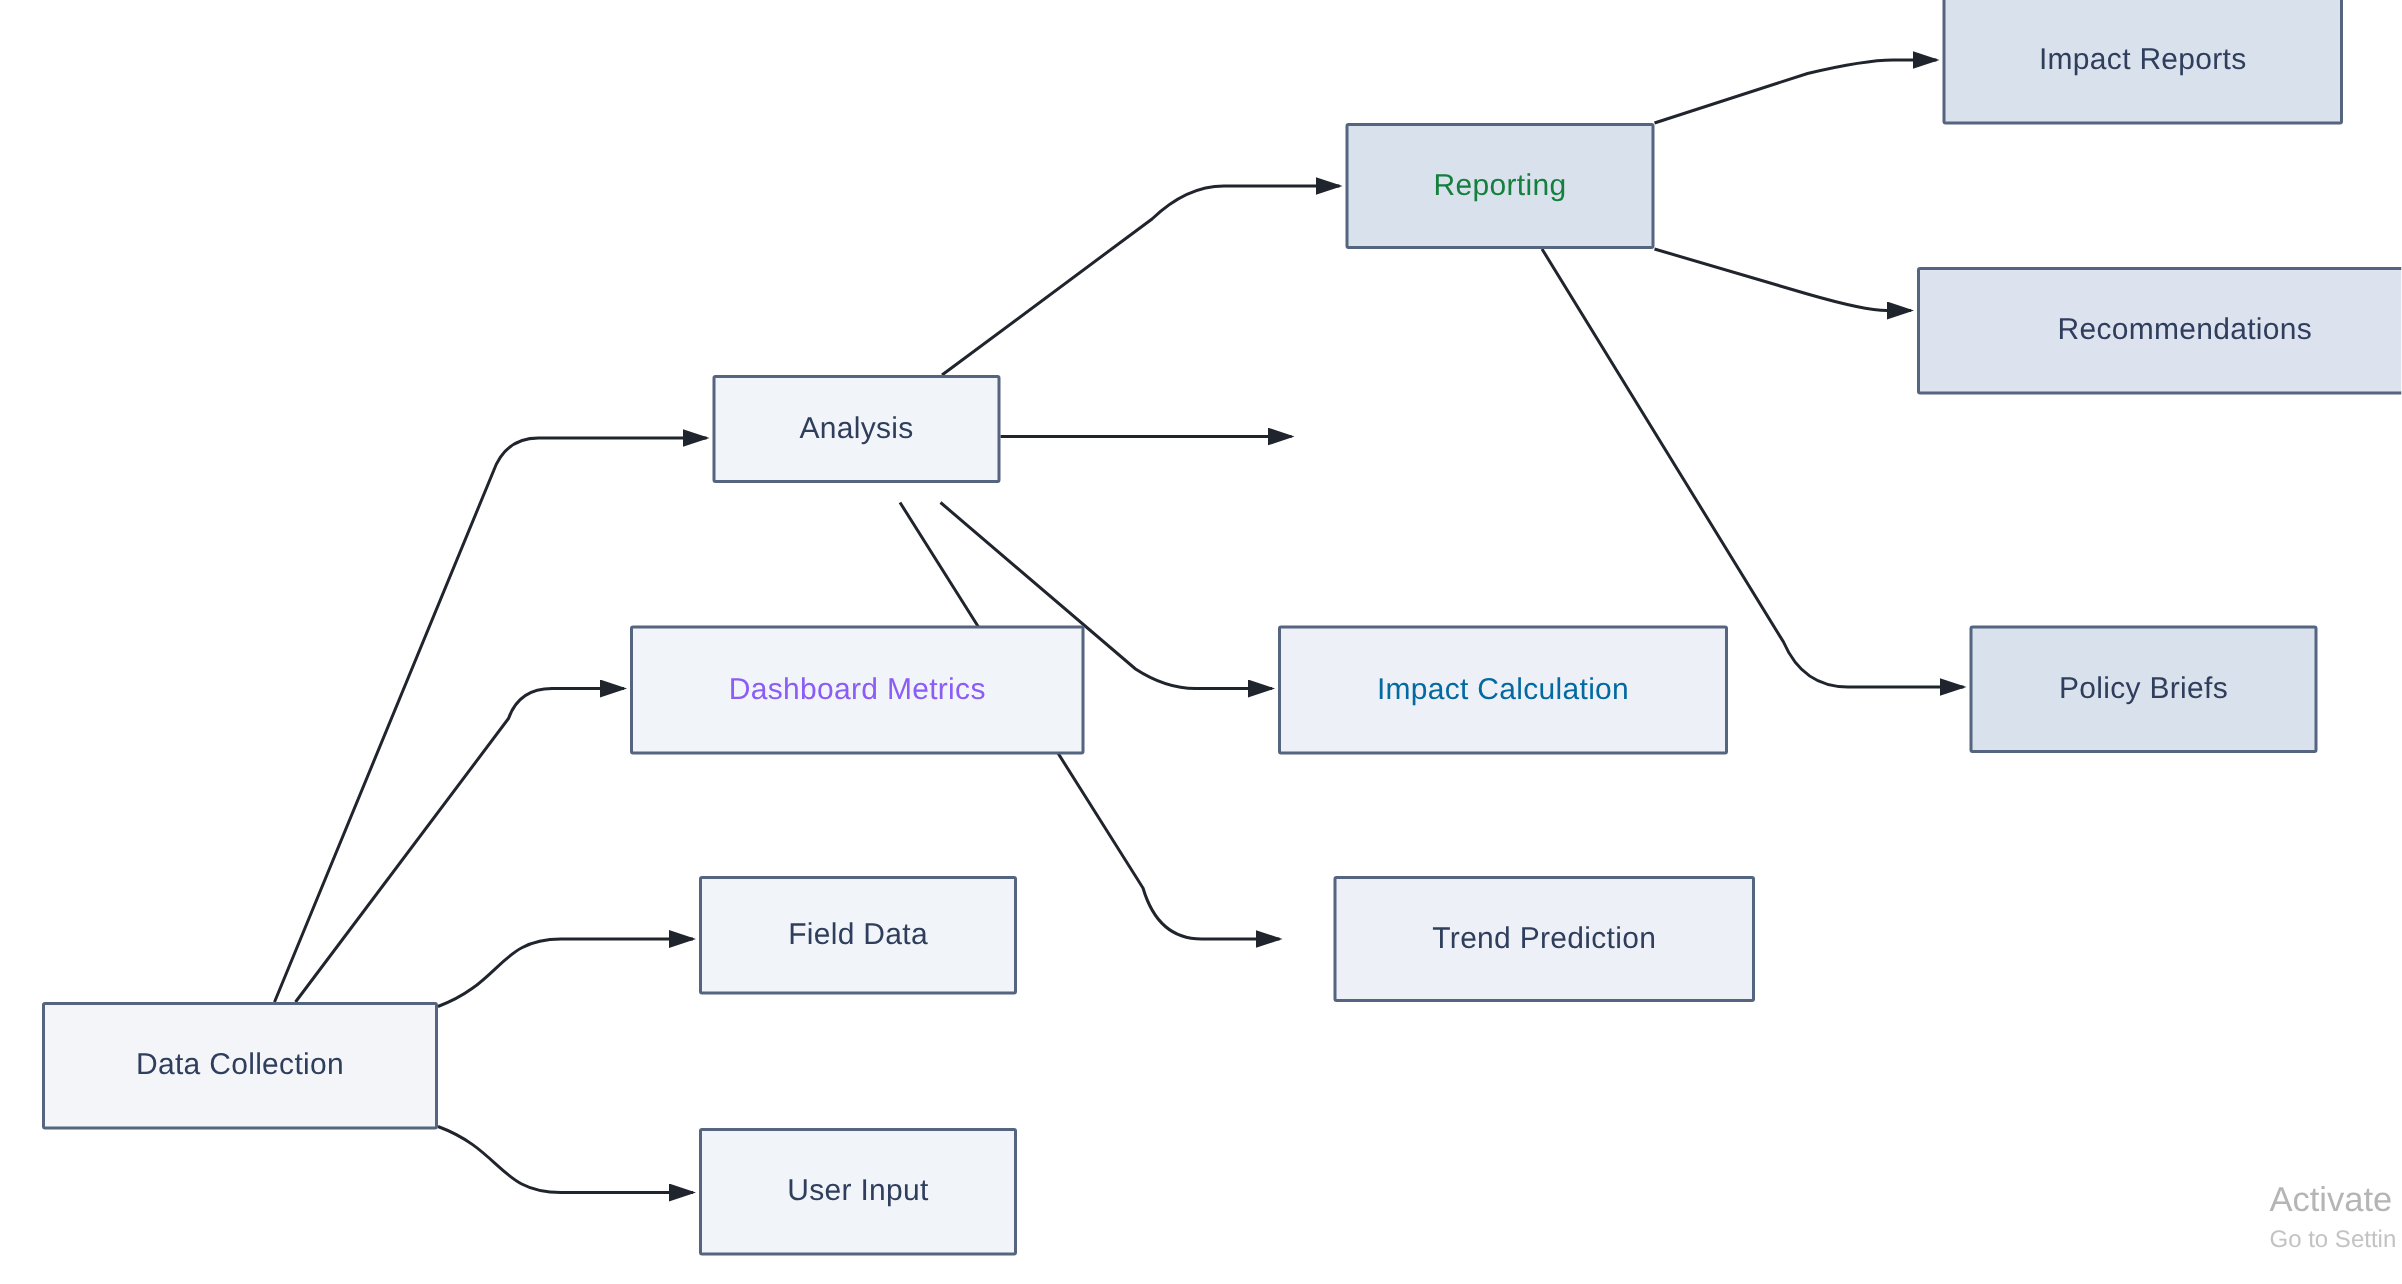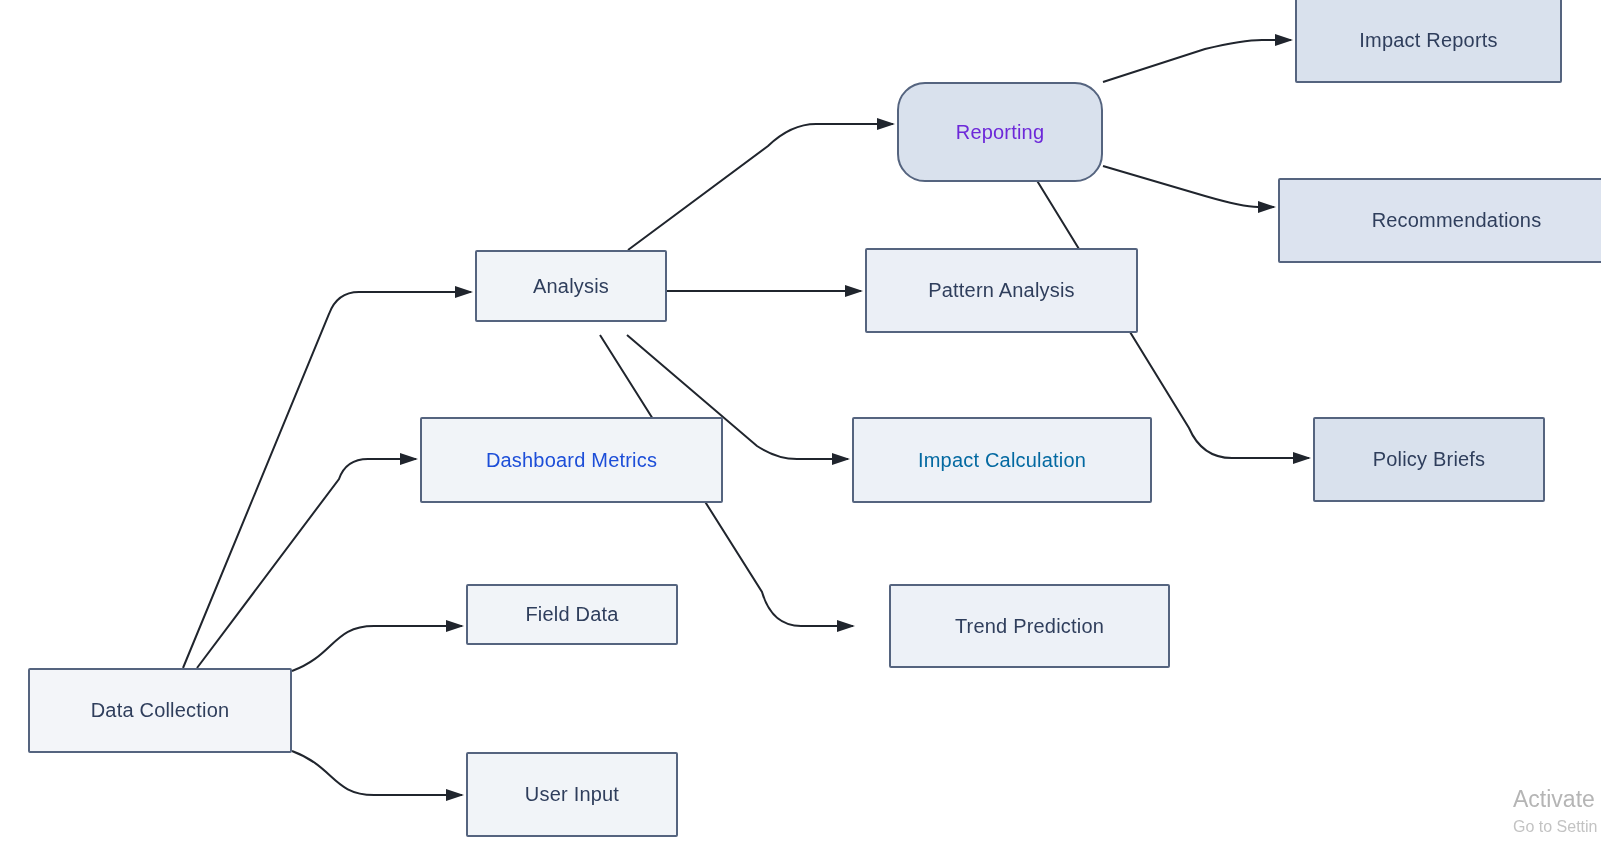--- a/index.html
+++ b/index.html
@@ -64,34 +64,31 @@
       <path d="M 1103 166 L 1205 196 Q 1243 207 1258 207 L 1274 207" fill="none" stroke="#20252d" stroke-width="2" marker-end="url(#arrow)"></path>
       <path d="M 1028 166 L 1189 428 Q 1202 458 1232 458 L 1309 458" fill="none" stroke="#20252d" stroke-width="2" marker-end="url(#arrow)"></path>
     </svg>
 
   <div class="node" style="left: 28px; top: 668px; width: 264px; height: 85px; background: rgb(243, 245, 249); border-color: rgb(85, 100, 127); color: rgb(47, 62, 92);">
       <span>Data Collection</span>
     </div>
   <div class="node" style="left: 475px; top: 250px; width: 192px; height: 72px; background: rgb(241, 244, 248); border-color: rgb(85, 100, 127); color: rgb(47, 62, 92);">
       <span>Analysis</span>
     </div>
-  <div class="node" style="left: 420px; top: 417px; width: 303px; height: 86px; background: rgb(241, 244, 248); border-color: rgb(85, 100, 127); color: #1d4ed8;">
+  <div class="node" style="left: 420px; top: 417px; width: 303px; height: 86px; background: rgb(241, 244, 248); border-color: rgb(85, 100, 127); color: #8b5cf6;">
       <span>Dashboard Metrics</span>
     </div>
-  <div class="node" style="left: 466px; top: 584px; width: 212px; height: 61px; background: rgb(241, 244, 248); border-color: rgb(85, 100, 127); color: rgb(47, 62, 92);">
+  <div class="node" style="left: 466px; top: 584px; width: 212px; height: 79px; background: rgb(241, 244, 248); border-color: rgb(85, 100, 127); color: rgb(47, 62, 92);">
       <span>Field Data</span>
     </div>
   <div class="node" style="left: 466px; top: 752px; width: 212px; height: 85px; background: rgb(241, 244, 248); border-color: rgb(85, 100, 127); color: rgb(47, 62, 92);">
       <span>User Input</span>
     </div>
-  <div class="node" style="left: 897px; top: 82px; width: 206px; height: 100px; background: rgb(217, 225, 237); border-color: rgb(85, 100, 127); color: #6d28d9; border-radius: 28px;">
+  <div class="node" style="left: 897px; top: 82px; width: 206px; height: 84px; background: rgb(217, 225, 237); border-color: rgb(85, 100, 127); color: #15803d;">
       <span>Reporting</span>
-    </div>
-  <div class="node" style="left: 865px; top: 248px; width: 273px; height: 85px; background: rgb(235, 239, 246); border-color: rgb(85, 100, 127); color: rgb(47, 62, 92);">
-      <span>Pattern Analysis</span>
     </div>
   <div class="node" style="left: 852px; top: 417px; width: 300px; height: 86px; background: rgb(237, 241, 247); border-color: rgb(85, 100, 127); color: #0369a1;">
       <span>Impact Calculation</span>
     </div>
   <div class="node" style="left: 857px; top: 584px; width: 281px; height: 84px; background: rgb(237, 241, 247); border-color: rgb(85, 100, 127); color: rgb(47, 62, 92); margin-left: 32px;">
       <span>Trend Prediction</span>
     </div>
   <div class="node" style="left: 1295px; top: -3px; width: 267px; height: 86px; background: rgb(217, 225, 237); border-color: rgb(85, 100, 127); color: rgb(47, 62, 92);">
       <span>Impact Reports</span>
     </div>

